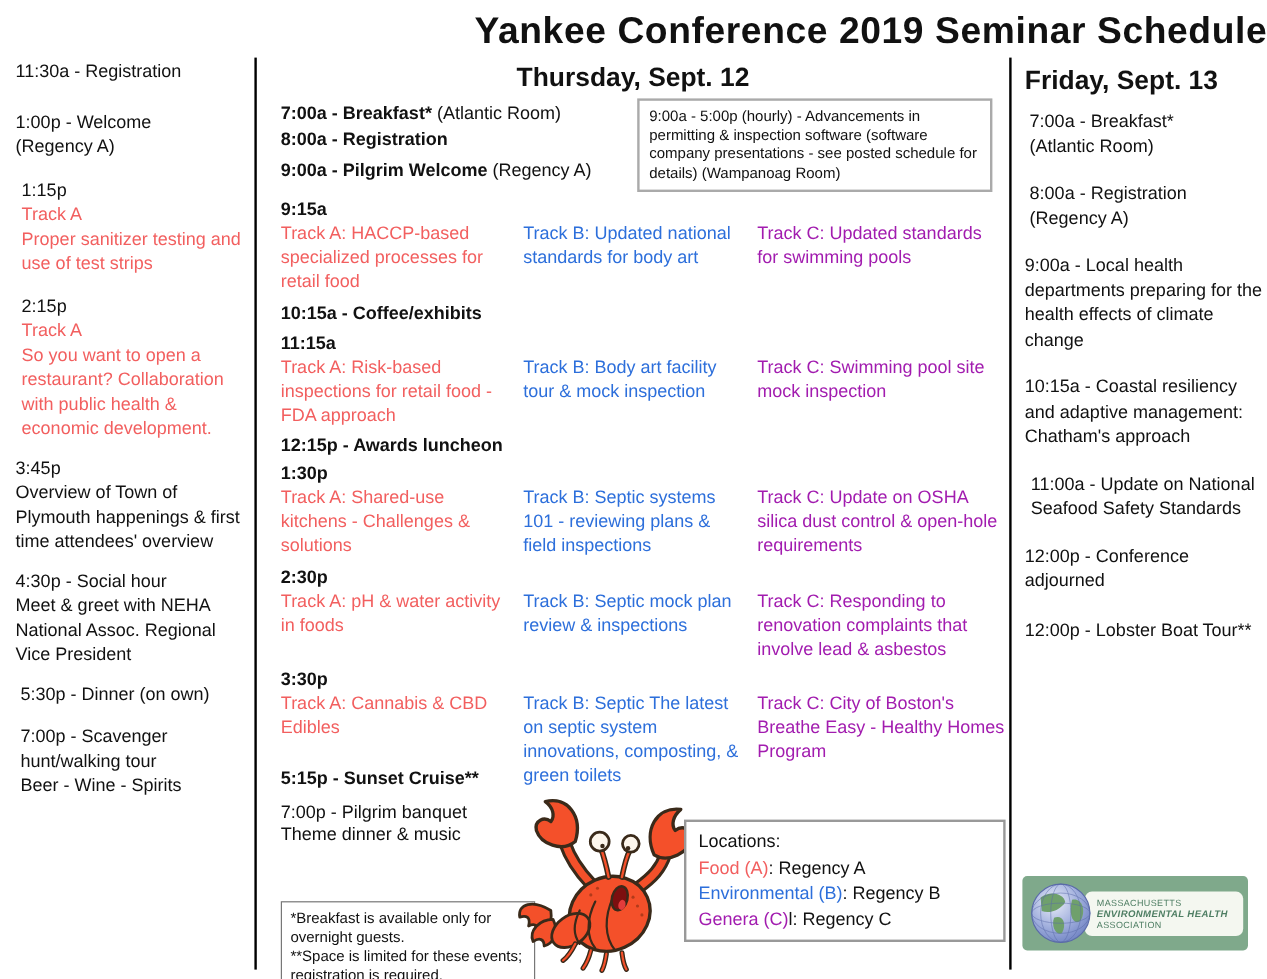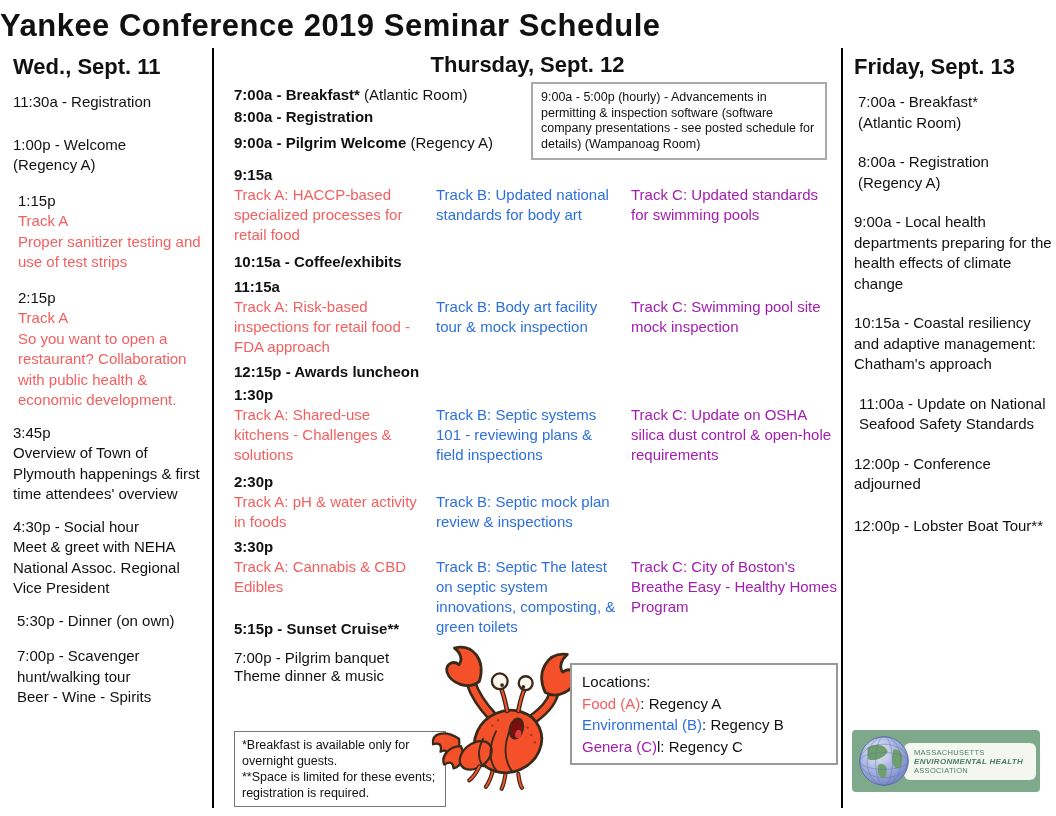--- a/index.html
+++ b/index.html
@@ -1,17 +1,17 @@
 <!DOCTYPE html>
 <html><head>
 <meta charset="utf-8">
 <style>
   html,body{margin:0;padding:0;background:#fff;}
   body{width:1056px;height:816px;overflow:hidden;font-family:"Liberation Sans",sans-serif;color:#111;}
-  .title{margin:8px 0 4px;text-align:left;font-size:31px;font-weight:bold;letter-spacing:.5px;}
+  .title{margin:8px 0 4px;text-align:right;font-size:31px;font-weight:bold;letter-spacing:.5px;}
   .cols{display:flex;height:760px;}
   .col{box-sizing:border-box;}
   .wedcol{width:214px;border-right:2px solid #000;padding:2px 4px 0 13px;}
   .thucol{width:629px;border-right:2px solid #000;position:relative;padding-top:2px;}
   .fricol{width:211px;padding:2px 2px 0 11px;position:relative;}
   h2{font-size:22px;margin:4px 0 12px;}
   .thu-h{text-align:center;margin:2px 0 6px;}
   p{font-size:15px;line-height:20.5px;margin:0 0 15px;}
   .bd{font-weight:normal;}
   .rA{color:#f25f5f;}
@@ -46,21 +46,20 @@
 </style>
 </head>
 <body>
 
 <div class="page">
   <h1 class="title">Yankee Conference 2019 Seminar Schedule</h1>
 
   <div class="cols">
 
     <div class="col wedcol">
-      <h2>Wed., Sept. 11</h2>
       <p class="bd" style="margin-bottom:22px">11:30a - Registration</p>
       <p><span class="bd">1:00p - Welcome</span><br><span>(Regency A)</span></p>
       <p style="margin-left:5px"><span class="bd">1:15p</span><br><span class="bd rA">Track A</span><br><span class="rA">Proper sanitizer testing and use of test strips</span></p>
       <p style="margin-left:5px;margin-bottom:12px"><span class="bd">2:15p</span><br><span class="bd rA">Track A</span><br><span class="rA">So you want to open a restaurant? Collaboration with public health &amp; economic development.</span></p>
       <p style="margin-bottom:12px"><span class="bd">3:45p</span><br><span>Overview of Town of Plymouth happenings &amp; first time attendees' overview</span></p>
       <p style="margin-bottom:12px"><span class="bd">4:30p - Social hour</span><br><span>Meet &amp; greet with NEHA National Assoc. Regional Vice President</span></p>
       <p style="margin-left:4px"><span class="bd">5:30p - Dinner</span> <span>(on own)</span></p>
       <p style="margin-left:4px"><span class="bd">7:00p - Scavenger hunt/walking tour</span><br><span>Beer - Wine - Spirits</span></p>
     </div>
 
@@ -100,20 +99,21 @@
       <div class="tg mb8">
         <div class="ca rA"><span class="bd">Track A:</span> <span>Shared-use kitchens - Challenges &amp; solutions</span></div>
         <div class="cb rB"><span class="bd">Track B:</span> <span>Septic systems 101 - reviewing plans &amp; field inspections</span></div>
         <div class="cc rC"><span class="bd">Track C:</span> <span>Update on OSHA silica dust control &amp; open-hole requirements</span></div>
       </div>
 
       <div class="time">2:30p</div>
       <div class="tg">
         <div class="ca rA"><span class="bd">Track A:</span> <span>pH &amp; water activity in foods</span></div>
         <div class="cb rB"><span class="bd">Track B:</span> <span>Septic mock plan review &amp; inspections</span></div>
+        <div class="cc rC"><span class="bd">Track C:</span> <span>Responding to renovation complaints that involve lead &amp; asbestos</span></div>
       </div>
 
       <div class="time" style="margin-top:6px">3:30p</div>
       <div class="tg">
         <div class="ca">
           <span class="rA"><span class="bd">Track A:</span> <span>Cannabis &amp; CBD Edibles</span></span>
           <div class="cruise">5:15p - Sunset Cruise**</div>
         </div>
         <div class="cb rB"><span class="bd">Track B:</span> <span>Septic The latest on septic system innovations, composting, &amp; green toilets</span></div>
         <div class="cc rC"><span class="bd">Track C:</span> <span>City of Boston's Breathe Easy - Healthy Homes Program</span></div>

